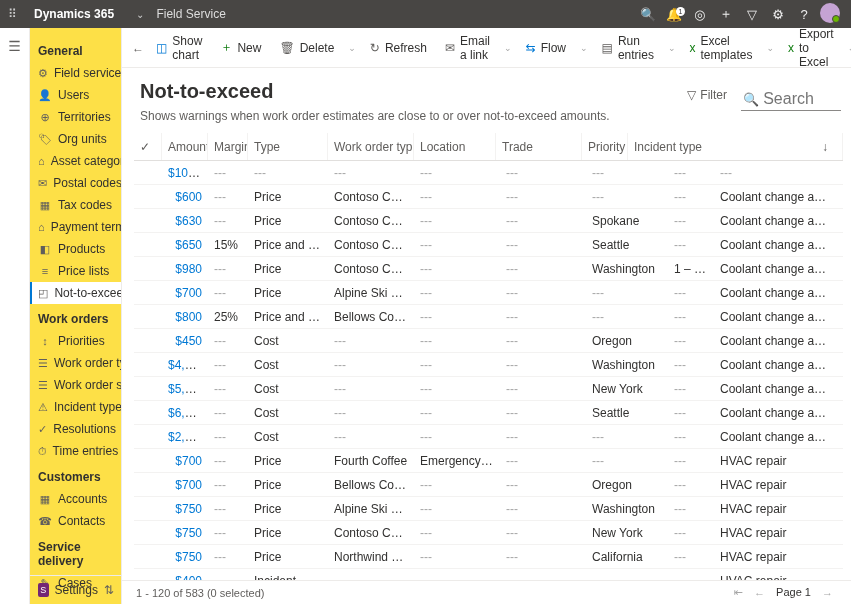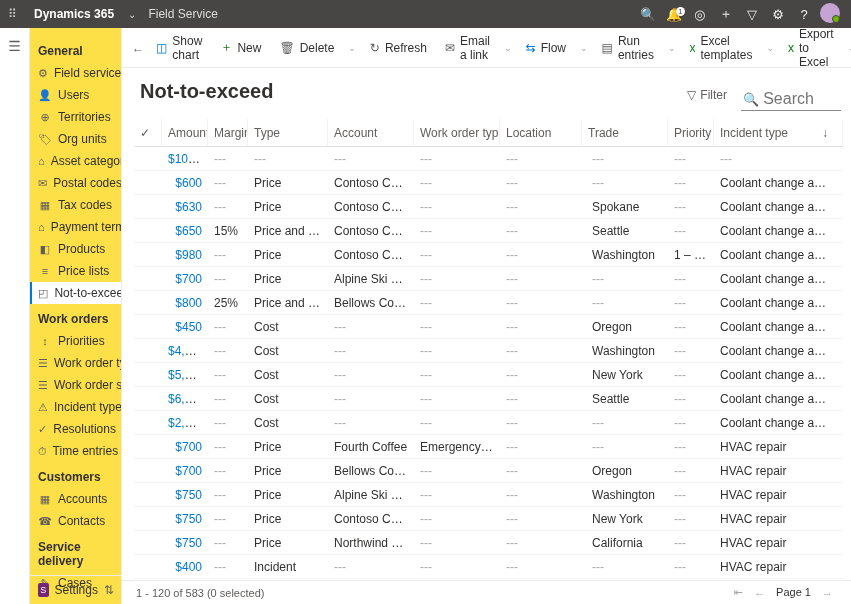--- a/index.html
+++ b/index.html
@@ -1,20 +1,20 @@
 <!DOCTYPE html>
 <html><head>
 <meta charset="utf-8">
 <style>
   * { box-sizing: border-box; margin: 0; padding: 0; }
   body { font-family: "Segoe UI", sans-serif; font-size: 13px; color: #323130; background: #fff; width: 851px; height: 604px; overflow: hidden; }
   
   .topbar { height: 28px; background: #484644; color: #fff; display: flex; align-items: center; padding: 0 8px; font-size: 12px; }
   .topbar .waffle { width: 18px; font-size: 12px; margin-right: 8px; color: #ccc; }
-  .topbar .brand { font-weight: 600; margin-right: 14px; }
+  .topbar .brand { font-weight: 600; margin-right: 22px; }
   .topbar .chev { margin-right: 12px; color: #ccc; font-size: 10px; }
   .topbar .sub { color: #ddd; }
   .topbar .spacer { flex: 1; }
   .topbar .ticon { width: 26px; text-align: center; font-size: 13px; color: #eee; position: relative; }
   .topbar .badge { position: absolute; top: 0px; right: 2px; background: #fff; color: #333; border-radius: 50%; width: 9px; height: 9px; font-size: 7px; line-height: 9px; text-align: center; }
   .topbar .avatar { width: 20px; height: 20px; border-radius: 50%; background: #c5a3d4; display: inline-block; position: relative; }
   .topbar .avatar::after { content: ""; position: absolute; right: 0; bottom: 0; width: 6px; height: 6px; background: #6bb700; border-radius: 50%; border: 1px solid #484644; }
 
   .shell { display: flex; height: calc(604px - 28px); }
   
@@ -238,39 +238,39 @@
           <span class="ci green">x</span>
           <span>Export to Excel</span>
         </div>
       <span class="chvd">⌄</span>
 
     </div>
 
     <div class="headrow">
       <div class="header">
         <h1>Not-to-exceed</h1>
+        <div class="desc">Shows warnings when work order estimates are close to or over not-to-exceed amounts.</div>
       </div>
       <div class="hspacer"></div>
       <div class="filter">
           <span>▽</span>
           <span>Filter</span>
         </div>
       <div class="search">
         <span style="color:#0078d4">🔍</span>
         <input type="text" placeholder="Search" style="">
       </div>
     </div>
 
     <div class="grid">
       <div class="ghead">
         <div class="c chk">✓</div>
         <div class="c amt">Amount</div>
         <div class="c mar">Margin</div>
         <div class="c typ">Type</div>
-        <div class="c acc">Account</div>
         <div class="c wot">Work order type</div>
         <div class="c loc">Location</div>
         <div class="c tra">Trade</div>
         <div class="c pri">Priority</div>
         <div class="c inc">
             <span>Incident type</span>
             <span style="color:#605e5c">↓</span>
           </div>
       </div>
       <div id="grid-body">

